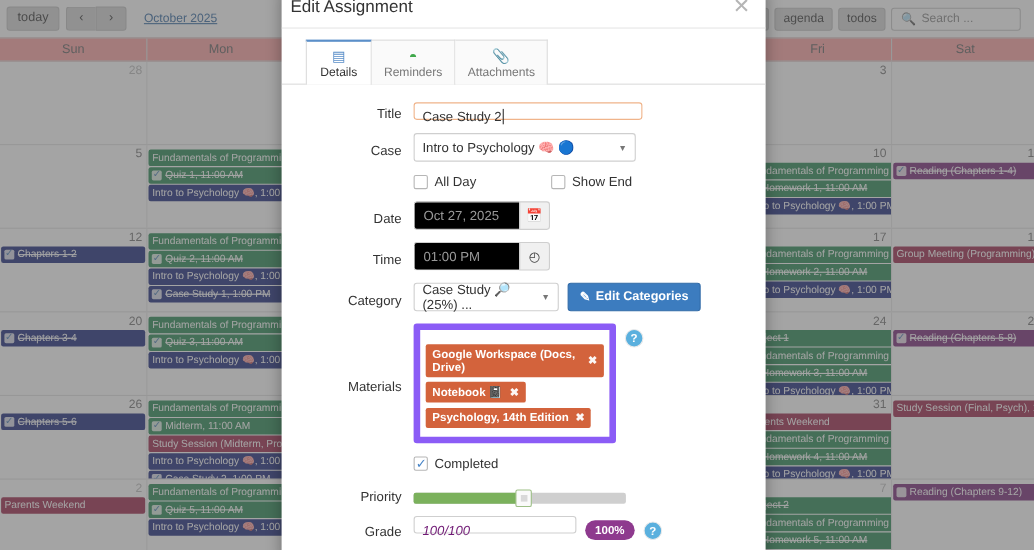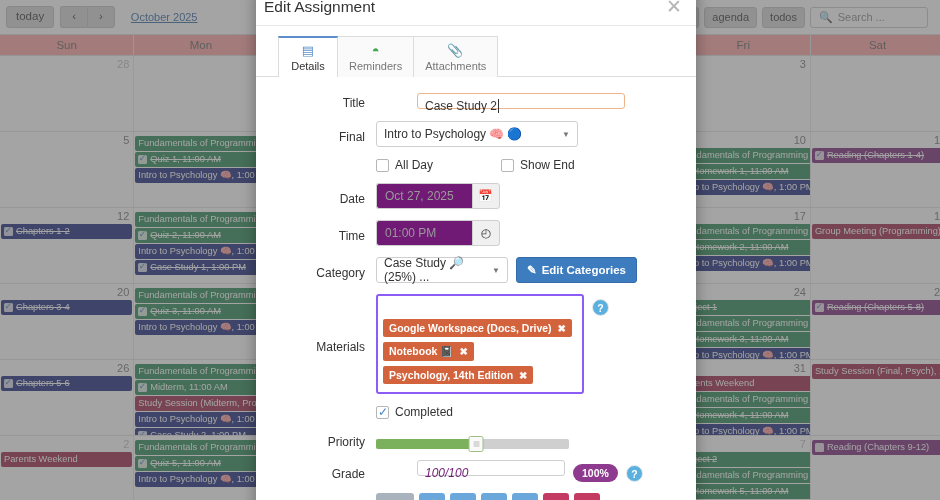--- a/index.html
+++ b/index.html
@@ -106,36 +106,36 @@
   .form { padding: 14px 0 0 0; }
   .row { display: flex; align-items: center; margin-bottom: 11px; }
   .lbl {
     width: 120px; text-align: right; padding-right: 11px; font-size: 12px;
     color: #333; padding-top: 5px; flex: 0 0 120px;
   }
   .fld { flex: 1; display: flex; align-items: flex-start; gap: 8px; }
 
   .inp {
     border: 1px solid #cfcfcf; border-radius: 3px; background: #fff;
-    font-size: 12px; color: #333; padding: 5px 7px; height: 16px; margin-left: 41px;
+    font-size: 12px; color: #333; padding: 5px 7px; height: 16px;
   }
   .inp.title { width: 208px; border-color: #f0b48a; }
   .inp.title .cursor { border-left: 1px solid #333; margin-left: 1px; }
   .sel {
     width: 202px; border: 1px solid #cfcfcf; border-radius: 3px; background: #fff;
     font-size: 12px; color: #333; padding: 5px 7px; height: 26px;
     display: flex; align-items: center;
   }
   .sel .caret { margin-left: auto; font-size: 8px; color: #777; }
   .sel.small { width: 132px; }
 
   .grp { display: flex; }
   .grp .txtpart {
     border: 1px solid #cfcfcf; border-right: none; border-radius: 3px 0 0 3px;
-    background: #701a75; color: #999; font-size: 12px; padding: 5px 8px;
+    background: #000000; color: #999; font-size: 12px; padding: 5px 8px;
     height: 26px; width: 96px;
   }
   .grp .btnpart {
     border: 1px solid #cfcfcf; border-radius: 0 3px 3px 0; background: #f0f0f0;
     width: 28px; height: 26px; display: flex; align-items: center;
     justify-content: center; font-size: 12px; color: #444;
   }
 
   .cbrow { display: flex; align-items: center; gap: 68px; }
   .cb { display: flex; align-items: center; gap: 6px; font-size: 12px; color: #333; }
@@ -148,22 +148,22 @@
     color: #4a86c8; font-size: 12px; line-height: 16px;
   }
 
   .btn-blue {
     background: #3c7cbf; color: #fff; border: 1px solid #336ca8; border-radius: 3px;
     font-size: 11.5px; font-weight: bold; padding: 5px 10px; height: 26px;
     display: flex; align-items: center; gap: 5px; white-space: nowrap;
   }
 
   .tagbox {
-    width: 208px; border: 2px solid #8b5cf6; border-radius: 3px; background: #fff;
-    padding: 22px 5px 4px; min-height: 66px;
+    width: 184px; border: 6px solid #8b5cf6; border-radius: 3px; background: #fff;
+    padding: 12px 5px 4px; min-height: 66px;
   }
   .tag {
     display: inline-flex; align-items: center; gap: 6px; background: #d3633c;
     color: #fff; font-size: 10.5px; font-weight: bold; border-radius: 2px;
     padding: 3px 6px; margin-bottom: 4px;
   }
   .tag .x { font-size: 10px; opacity: .95; }
 
   .help {
     width: 17px; height: 17px; border-radius: 50%; background: #5ab0de;
@@ -508,21 +508,21 @@
         <div class="row">
           <div class="lbl">Title</div>
           <div class="fld">
             <div class="inp title">
               <span>Case Study 2</span><span class="cursor">&nbsp;</span>
             </div>
           </div>
         </div>
 
         <div class="row">
-          <div class="lbl">Final</div>
+          <div class="lbl">Case</div>
           <div class="fld">
             <div class="sel">
               <span>Intro to Psychology 🧠 🔵</span>
               <span class="caret">▼</span>
             </div>
           </div>
         </div>
 
         <div class="row">
           <div class="lbl"></div>

